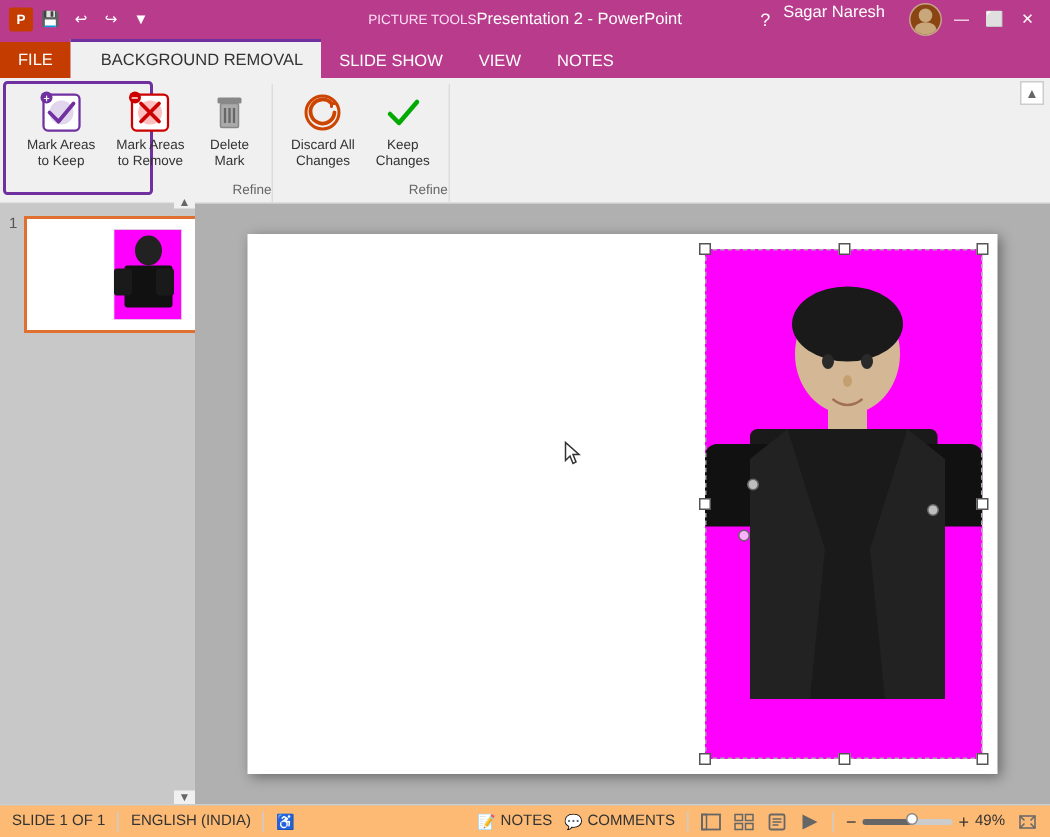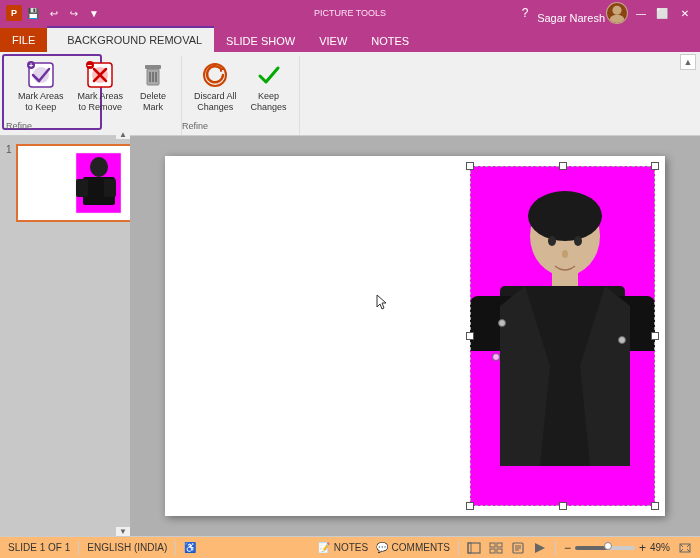--- a/index.html
+++ b/index.html
@@ -7,21 +7,21 @@
 
     
     #title-bar {
       height: 26px; background: #b83b8c; display: flex; align-items: center; justify-content: space-between; padding: 0 6px;
       color: white; font-size: 11px;
     }
     #title-bar-left { display: flex; align-items: center; gap: 4px; }
     .tb-icon { width: 16px; height: 16px; display: flex; align-items: center; justify-content: center; font-size: 10px; color: white; }
     #title-bar-right { display: flex; align-items: center; gap: 2px; }
     .win-btn { width: 18px; height: 16px; display: flex; align-items: center; justify-content: center; font-size: 10px; color: white; cursor: pointer; }
-    #user-area { display: flex; align-items: flex-end; gap: 1px; }
+    #user-area { display: flex; align-items: flex-start; gap: 16px; }
     .user-avatar { width: 22px; height: 22px; border-radius: 50%; background: #8B4513; overflow: hidden; display: flex; align-items: center; justify-content: center; font-size: 8px; color: white; border: 1px solid rgba(255,255,255,0.5); }
 
     
     #ribbon-tabs {
       height: 26px; background: #b83b8c; display: flex; align-items: flex-end; padding-left: 0;
     }
     .ribbon-tab {
       height: 22px; padding: 0 12px; display: flex; align-items: center; font-size: 11px; cursor: pointer; color: white; text-align: center;
     }
     .ribbon-tab.active { background: #f0f0f0; color: #333; height: 26px; border-top: 2px solid #b83b8c; }
@@ -30,21 +30,21 @@
     
     #ribbon-content {
       height: 84px; background: #f0f0f0; border-bottom: 1px solid #ccc; display: flex; align-items: stretch; padding: 4px 6px 0;
       position: relative;
     }
     .ribbon-group {
       display: flex; flex-direction: column; align-items: center; border-right: 1px solid #ddd; padding: 0 6px; position: relative;
     }
     .ribbon-group:last-child { border-right: none; }
     .ribbon-group-label {
-      position: absolute; bottom: 4px; left: 0; right: 0; text-align: left; font-size: 9px; color: #666; margin-top: 10px;
+      position: absolute; bottom: 4px; left: 0; right: 0; text-align: right; font-size: 9px; color: #666; margin-top: 10px;
     }
     .ribbon-btns { display: flex; align-items: flex-start; gap: 2px; flex: 1; padding-bottom: 18px; }
     .ribbon-btn {
       display: flex; flex-direction: column; align-items: center; cursor: pointer; padding: 3px 6px;
       border-radius: 3px; min-width: 44px;
     }
     .ribbon-btn .btn-icon { width: 32px; height: 32px; display: flex; align-items: center; justify-content: center; }
     .ribbon-btn .btn-label { font-size: 9px; color: #333; text-align: center; line-height: 1.2; }
 
     
@@ -109,20 +109,21 @@
 <div id="title-bar">
   <div id="title-bar-left">
     <div class="tb-icon" style="background:#c43c00; border-radius:2px; font-size:9px; font-weight:bold; padding:1px 3px;">P</div>
     <div class="tb-icon">💾</div>
     <div class="tb-icon">↩</div>
     <div class="tb-icon">↪</div>
     <div class="tb-icon">▼</div>
   </div>
   <div id="title-bar-center" style="position:absolute;left:50%;transform:translateX(-50%);display:flex;flex-direction:row;align-items:center;">
     <span style="font-size:9px;color:#ffe0f7;">PICTURE TOOLS</span>
+    <span style="font-size:11px;color:white;">Presentation 2 - PowerPoint</span>
   </div>
   <div id="title-bar-right" style="display:flex;align-items:center;gap:4px;">
     <div class="tb-icon" style="font-size:12px;">?</div>
     <div id="user-area">
       <span style="font-size:11px;color:white;">Sagar Naresh</span>
       <div class="user-avatar">
         <svg width="22" height="22" viewBox="0 0 22 22">
             <circle cx="11" cy="8" r="5" fill="#c8a87a"></circle>
             <ellipse cx="11" cy="18" rx="8" ry="5" fill="#c8a87a"></ellipse>
           </svg>

